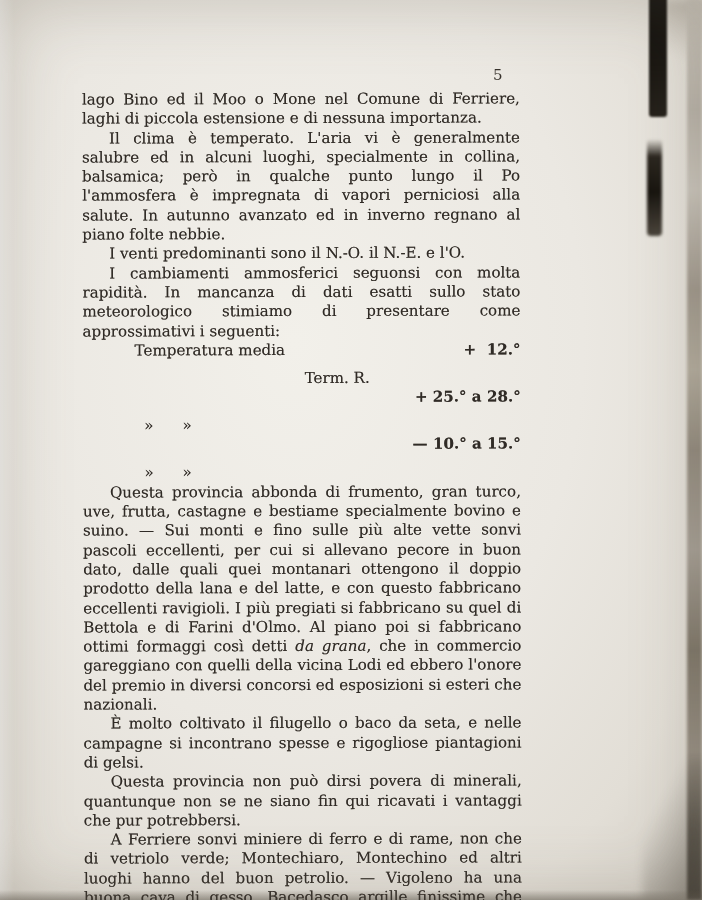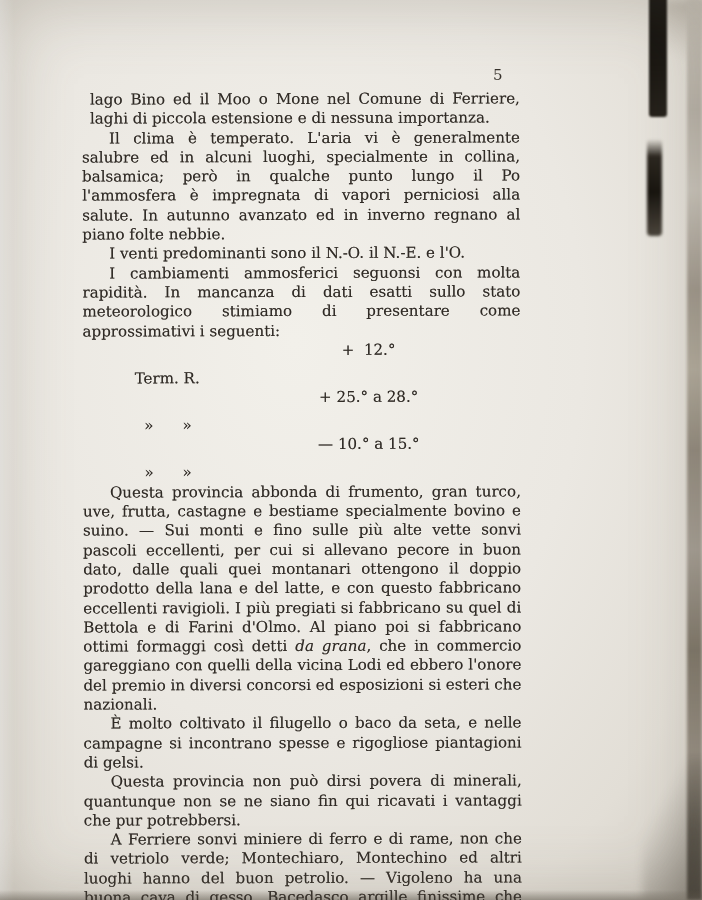--- a/index.html
+++ b/index.html
@@ -75,27 +75,27 @@
     position: absolute;
     left: 83px; top: 90px; width: 438px;
     font-size: 15.1px;
     line-height: 19.3px;
     color: #302b26;
     text-align: justify;
     text-shadow: 0 0 .45px rgba(45,40,34,.55);
     transform: rotate(-0.15deg);
   }
   .text-block p { margin: 0; text-indent: 27px; }
-  .text-block p.noindent { text-indent: 0; margin-left: 8px; }
+  .text-block p.noindent { text-indent: 0; }
   .it { font-style: italic; margin-top: 24px; }
   .temp-table { padding-left: 52px; }
   .trow { display: flex; }
   .tc1 { width: 170px; white-space: pre; }
   .tc2 { width: 82px;  white-space: pre; margin-top: 28px; }
-  .tc3 { flex: 1;      white-space: pre; text-align: center; }
+  .tc3 { flex: 1;      white-space: pre; text-align: right; font-weight: bold; }
 </style>
 </head>
 <body>
 
 <div class="page">
 
   <div class="artifact-left-light"></div>
   <div class="artifact-corner-top-right"></div>
   <div class="artifact-right-edge"></div>
   <div class="artifact-black-bar-top"></div>
@@ -110,20 +110,21 @@
     <p class="noindent">lago Bino ed il Moo o Mone nel Comune di Ferriere, laghi di piccola estensione e di nessuna importanza.</p>
 
     <p>Il clima è temperato. L'aria vi è generalmente salubre ed in alcuni luoghi, specialmente in collina, balsamica; però in qualche punto lungo il Po l'ammosfera è impregnata di vapori perniciosi alla salute. In autunno avanzato ed in inverno regnano al piano folte nebbie.</p>
 
     <p>I venti predominanti sono il N.-O. il N.-E. e l'O.</p>
 
     <p>I cambiamenti ammosferici seguonsi con molta rapidità. In mancanza di dati esatti sullo stato meteorologico stimiamo di presentare come approssimativi i seguenti:</p>
 
     <div class="temp-table">
       <div class="trow">
+        <span class="tc1">Temperatura media</span>
         <span class="tc2">Term. R.</span>
         <span class="tc3">+  12.°</span>
       </div>
       <div class="trow">
         <span class="tc2">  »      »</span>
         <span class="tc3">+ 25.° a 28.°</span>
       </div>
       <div class="trow">
         <span class="tc2">  »      »</span>
         <span class="tc3">— 10.° a 15.°</span>

